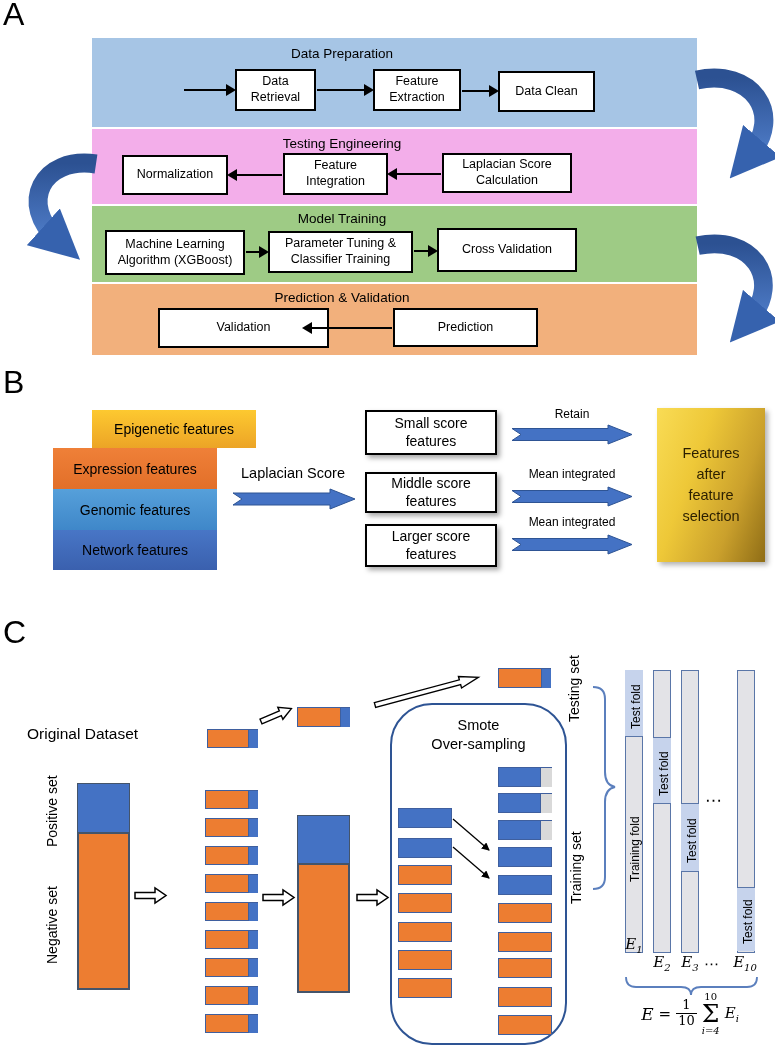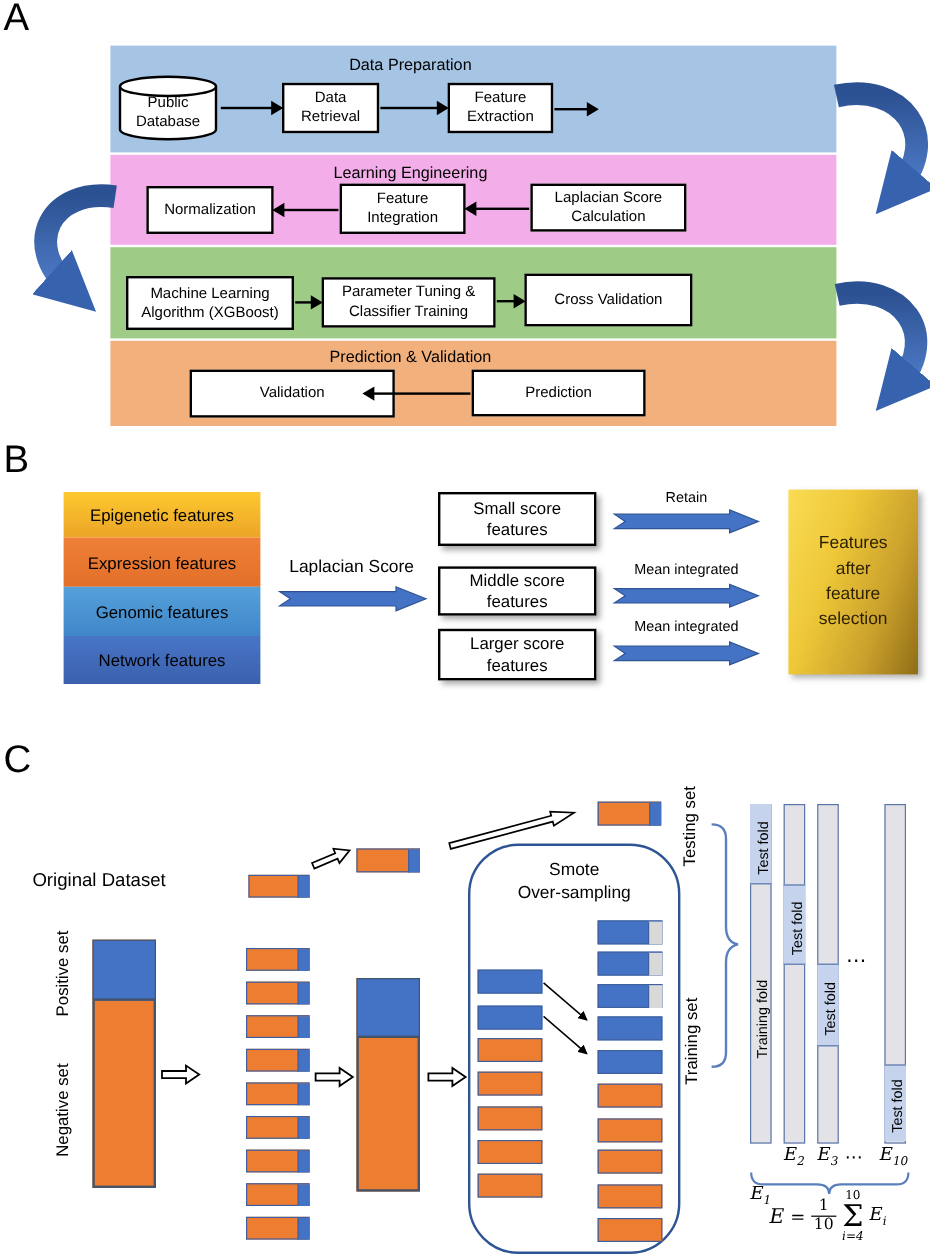--- a/index.html
+++ b/index.html
@@ -84,36 +84,30 @@
 
   
   <div class="panel-letter" style="left:3px; top:-4px;">A</div>
 
   <div class="band" style="top:38px; height:89px; background:#a6c5e5;"></div>
   <div class="band" style="top:129px; height:75px; background:#f3aeea;"></div>
   <div class="band" style="top:206px; height:76px; background:#9ecb85;"></div>
   <div class="band" style="top:284px; height:71px; background:#f2b07c;"></div>
 
   <div class="btitle" style="top:46px;">Data Preparation</div>
-  <div class="btitle" style="top:136px;">Learning Engineering</div>
+  <div class="btitle" style="top:136px;">Testing Engineering</div>
+  <div class="btitle" style="top:211px;">Model Training</div>
   <div class="btitle" style="top:290px;">Prediction &amp; Validation</div>
 
   
-  <div style="position:absolute; left:97px; top:62px; width:86px; height:56px;">
-    <svg class="abs" width="86" height="56" style="left:0; top:0;">
-      <path d="M3,10 L3,46 A40,8 0 0 0 83,46 L83,10" fill="#fff" stroke="#000" stroke-width="2"></path>
-      <ellipse cx="43" cy="10" rx="40" ry="8" fill="#fff" stroke="#000" stroke-width="2"></ellipse>
-    </svg>
-    <div class="cyl-label">Public
-Database</div>
-  </div>
   <div class="abox" style="left:235px; top:69px; width:81px; height:42px;">Data
 Retrieval</div>
   <div class="abox" style="left:373px; top:69px; width:88px; height:42px;">Feature
 Extraction</div>
+  <div class="abox" style="left:498px; top:71px; width:97px; height:41px;">Data Clean</div>
   <div class="harrow right" style="left:184px; top:89px; width:50px;"></div>
   <div class="harrow right" style="left:317px; top:89px; width:55px;"></div>
   <div class="harrow right" style="left:462px; top:90px; width:35px;"></div>
 
   
   <div class="abox" style="left:122px; top:155px; width:106px; height:40px;text-align:center;">Normalization</div>
   <div class="abox" style="left:283px; top:153px; width:105px; height:42px;">Feature
 Integration</div>
   <div class="abox" style="left:442px; top:153px; width:130px; height:40px;">Laplacian Score
 Calculation</div>
@@ -141,21 +135,21 @@
   <svg class="abs" style="left:26px; top:150px;" width="72" height="116" viewBox="0 0 72 116">
     <path d="M70,14 C16,6 -8,54 32,90" fill="none" stroke="url(#curvegrad)" stroke-width="19" marker-end="url(#mcurv)"></path>
   </svg>
   <svg class="abs" style="left:697px; top:230px;" width="78" height="118" viewBox="0 0 78 120">
     <path d="M0,16 C54,4 88,50 52,92" fill="none" stroke="url(#curvegrad)" stroke-width="19" marker-end="url(#mcurv)"></path>
   </svg>
 
   
   <div class="panel-letter" style="left:3px; top:364px;">B</div>
 
-  <div class="feat-row" style="top:410px; height:38px; background:linear-gradient(180deg,#fdc930,#eca426);">Epigenetic features</div>
+  <div class="feat-row" style="top:410px; height:38px; background:linear-gradient(180deg,#fdc930,#eca426);margin-left:39px;">Epigenetic features</div>
   <div class="feat-row" style="top:448px; height:41px; background:linear-gradient(180deg,#ef8038,#e26f29);">Expression features</div>
   <div class="feat-row" style="top:489px; height:41px; background:linear-gradient(180deg,#56a0da,#3f87c9);">Genomic features</div>
   <div class="feat-row" style="top:530px; height:40px; background:linear-gradient(180deg,#4876c6,#3a60ae);">Network features</div>
 
   <div style="position:absolute; left:228px; top:465px; width:130px; text-align:center; font-size:14.5px;">Laplacian Score</div>
   <svg class="abs" style="left:233px; top:489px;" width="122" height="20" viewBox="0 0 122 20">
     <path d="M0,4 L97,4 L97,0 L122,10 L97,20 L97,16 L0,16 L9,10 Z" fill="#4472c4" stroke="#2e5494" stroke-width="1"></path>
   </svg>
 
   <div class="sbox" style="top:410px; height:45px;">Small score
@@ -314,21 +308,21 @@
   </div>
 
   <div class="vlabel ffont" style="left:629px; top:729px;">Test fold</div>
   <div class="vlabel ffont" style="left:657px; top:796px;">Test fold</div>
   <div class="vlabel ffont" style="left:685px; top:863px;">Test fold</div>
   <div class="vlabel ffont" style="left:741px; top:944px;">Test fold</div>
   <div class="vlabel ffont" style="left:628px; top:882px;">Training fold</div>
 
   <div style="position:absolute; left:705px; top:790px; font-size:17px;">⋯</div>
 
-  <div class="elabel" style="left:621px; top:985px;"><span>E</span><sub>1</sub></div>
+  <div class="elabel" style="left:621px; top:935px;"><span>E</span><sub>1</sub></div>
   <div class="elabel" style="left:649px; top:953px;"><span>E</span><sub>2</sub></div>
   <div class="elabel" style="left:677px; top:953px;"><span>E</span><sub>3</sub></div>
   <div style="position:absolute; left:704px; top:955px; font-size:15px;">⋯</div>
   <div class="elabel" style="left:730px; top:953px; width:30px;"><span>E</span><sub>10</sub></div>
 
   
   <div class="formula">
     <span class="lhs">E</span>
     <span class="eq">=</span>
     <span class="frac">

